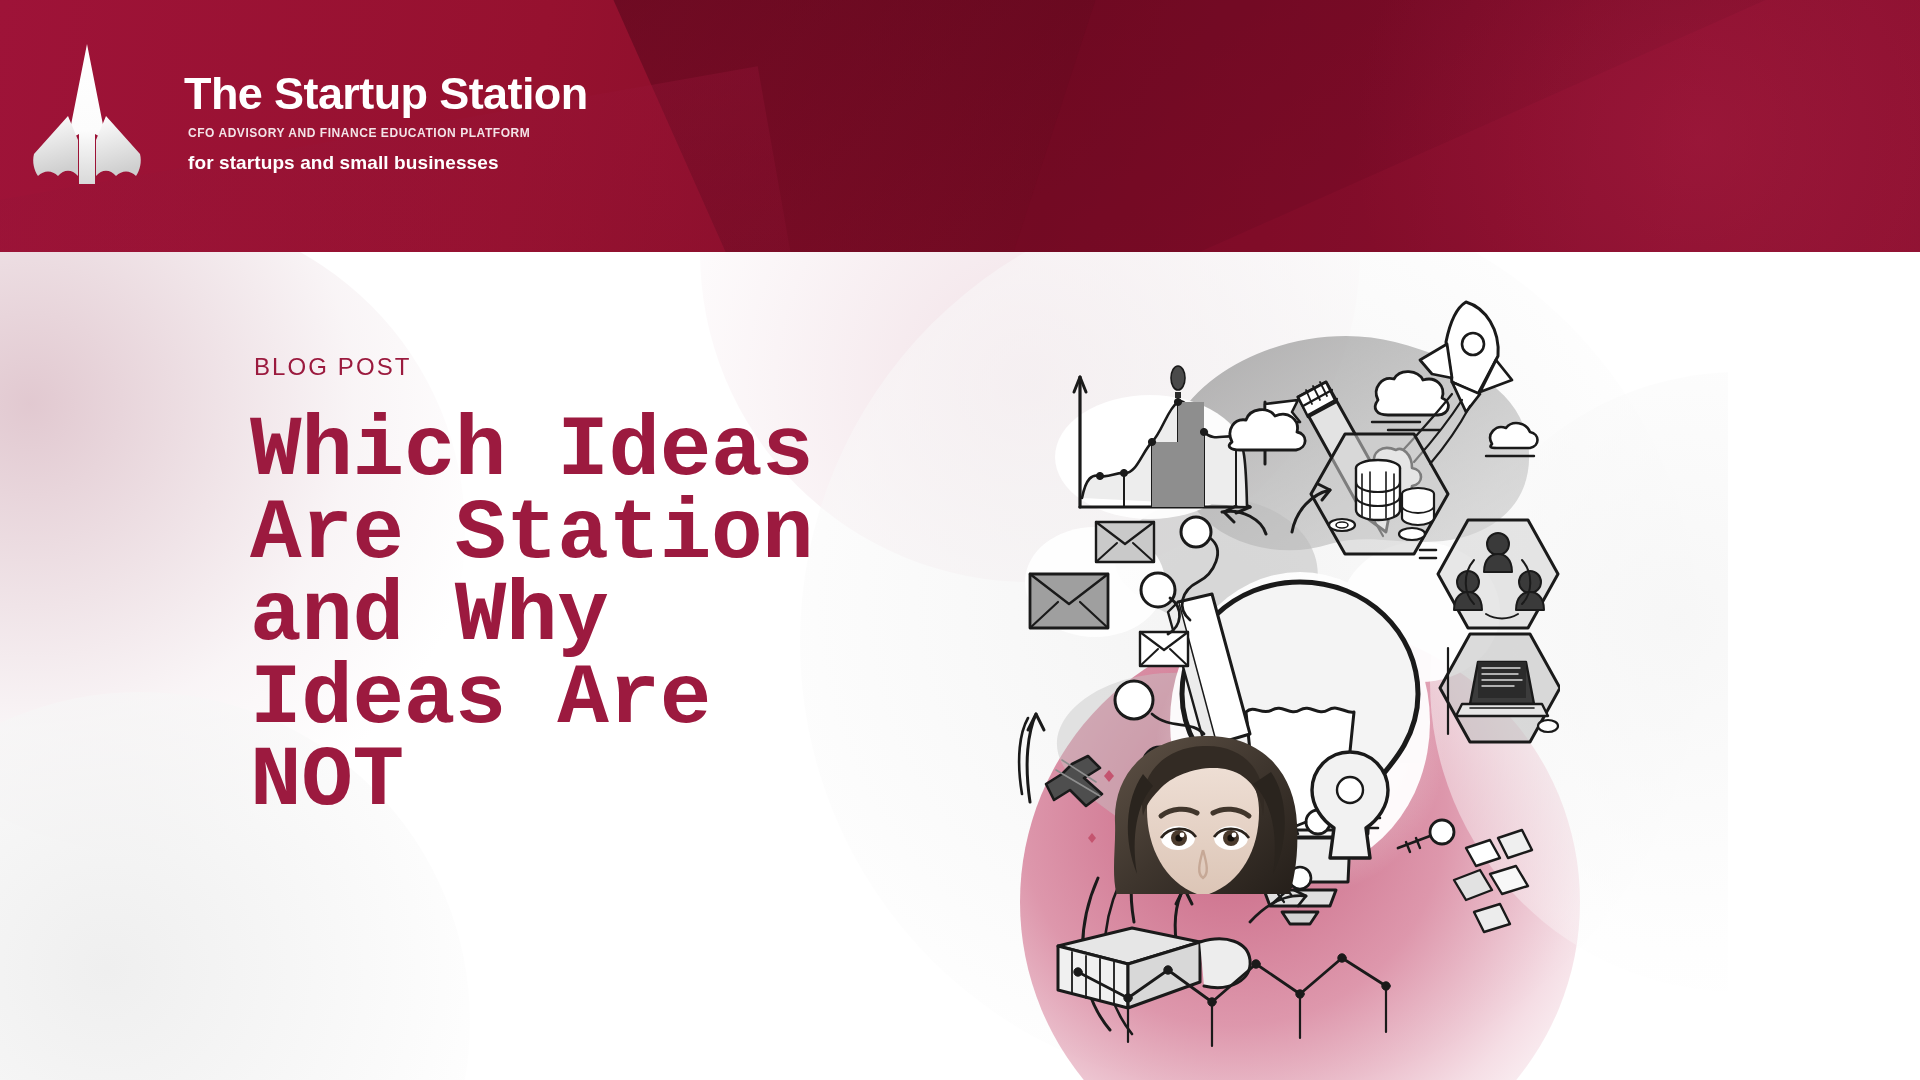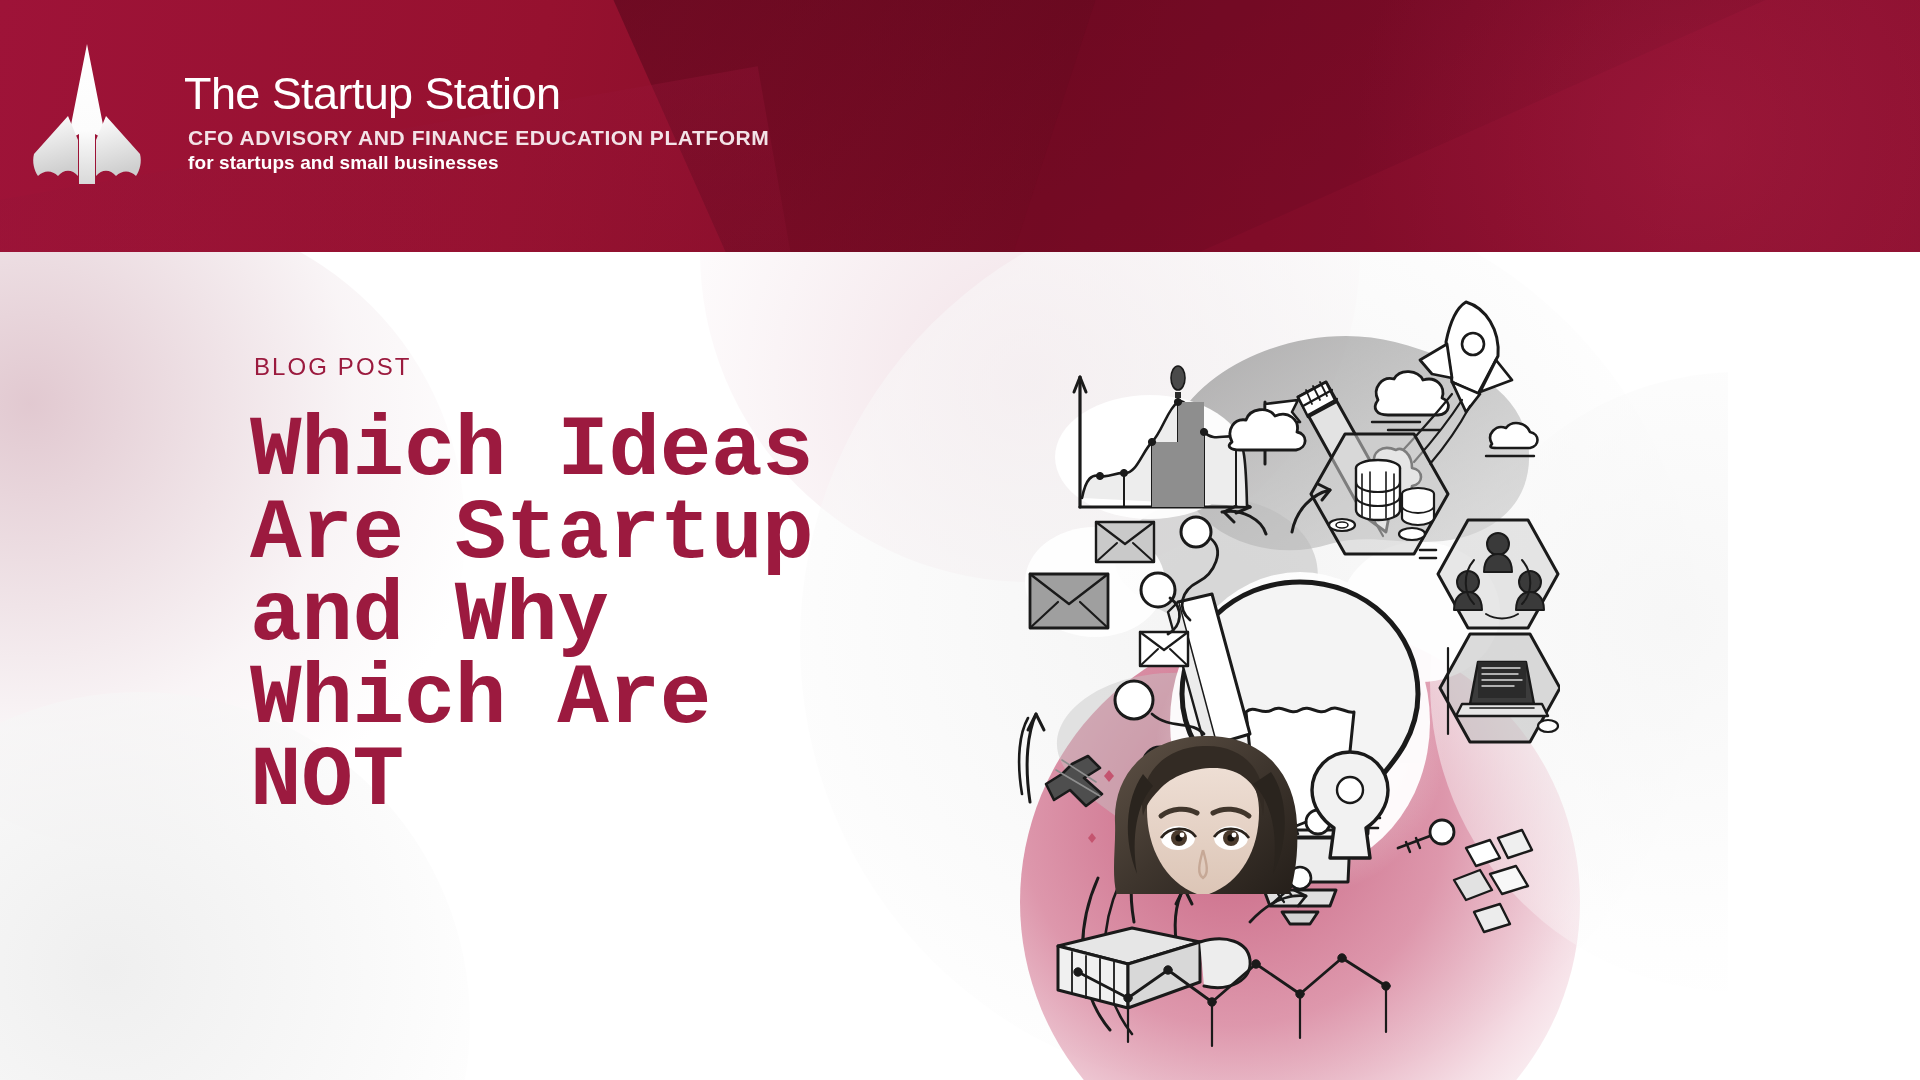--- a/index.html
+++ b/index.html
@@ -21,24 +21,24 @@
     background:rgba(120,10,38,.40); transform:rotate(18deg); transform-origin:left top; }
   .hdr-diag3 { position:absolute; left:-200px; top:150px; width:1000px; height:400px;
     background:linear-gradient(180deg, rgba(150,20,55,.35), rgba(150,20,55,0));
     transform:rotate(-10deg); }
   .hdr-glow { position:absolute; right:-140px; top:-220px; width:720px; height:720px;
     border-radius:50%; background:radial-gradient(circle, rgba(190,40,80,.30), rgba(190,40,80,0) 68%); }
 
   #logo-wrap { position:absolute; left:22px; top:28px; width:1000px; height:180px; }
   #logo-mark { position:absolute; left:0; top:8px; width:130px; height:160px; }
   #brand-title { position:absolute; left:162px; top:40px;
-    font-size:45px; font-weight:normal; color:#ffffff; letter-spacing:-0.6px;
+    font-size:45px; font-weight:bold; color:#ffffff; letter-spacing:-0.6px;
     font-family:"Liberation Sans", sans-serif; }
   #brand-sub1 { position:absolute; left:166px; top:98px;
-    font-size:21px; font-weight:bold; color:#f3e3e7; letter-spacing:0.55px; }
+    font-size:12px; font-weight:bold; color:#f3e3e7; letter-spacing:0.55px; }
   #brand-sub2 { position:absolute; left:166px; top:124px;
     font-size:19px; font-weight:bold; color:#ffffff; letter-spacing:0.1px; }
 
   
   #body-area { position:absolute; left:0; top:252px; width:1728px; height:828px; overflow:hidden; background:#fff; }
   .blob { position:absolute; border-radius:50%; }
   .blob-pink-tl { left:-175px; top:-40px; width:640px; height:640px;
     background:radial-gradient(circle at 32% 30%, rgba(201,156,170,.55), rgba(244,236,239,.55) 52%, rgba(252,250,251,0) 76%); }
   .blob-grey-bl { left:-190px; top:440px; width:660px; height:660px;
     background:radial-gradient(circle at 45% 42%, rgba(238,238,238,.95), rgba(248,248,248,.6) 58%, rgba(255,255,255,0) 78%); }
@@ -111,23 +111,23 @@
     <div class="blob blob-grey-bl"></div>
     <div class="blob blob-pink-top"></div>
     <div class="blob blob-grey-mid"></div>
     <div class="blob blob-rose-big"></div>
     <div class="blob blob-grey-right"></div>
 
     <div id="eyebrow">BLOG POST</div>
 
     <h1 id="headline">
       <span class="ln">Which Ideas</span>
-      <span class="ln">Are Startup</span>
+      <span class="ln">Are Station</span>
       <span class="ln">and Why</span>
-      <span class="ln">Which Are</span>
+      <span class="ln">Ideas Are</span>
       <span class="ln">NOT</span>
     </h1>
 
     <div id="illustration">
       <svg viewBox="0 0 560 800" xmlns="http://www.w3.org/2000/svg">
         <defs>
           <linearGradient id="gSmoke" x1="0" y1="0" x2="1" y2="1">
             <stop offset="0%" stop-color="#8f8f8f" stop-opacity=".72"></stop>
             <stop offset="100%" stop-color="#bdbdbd" stop-opacity=".45"></stop>
           </linearGradient>

